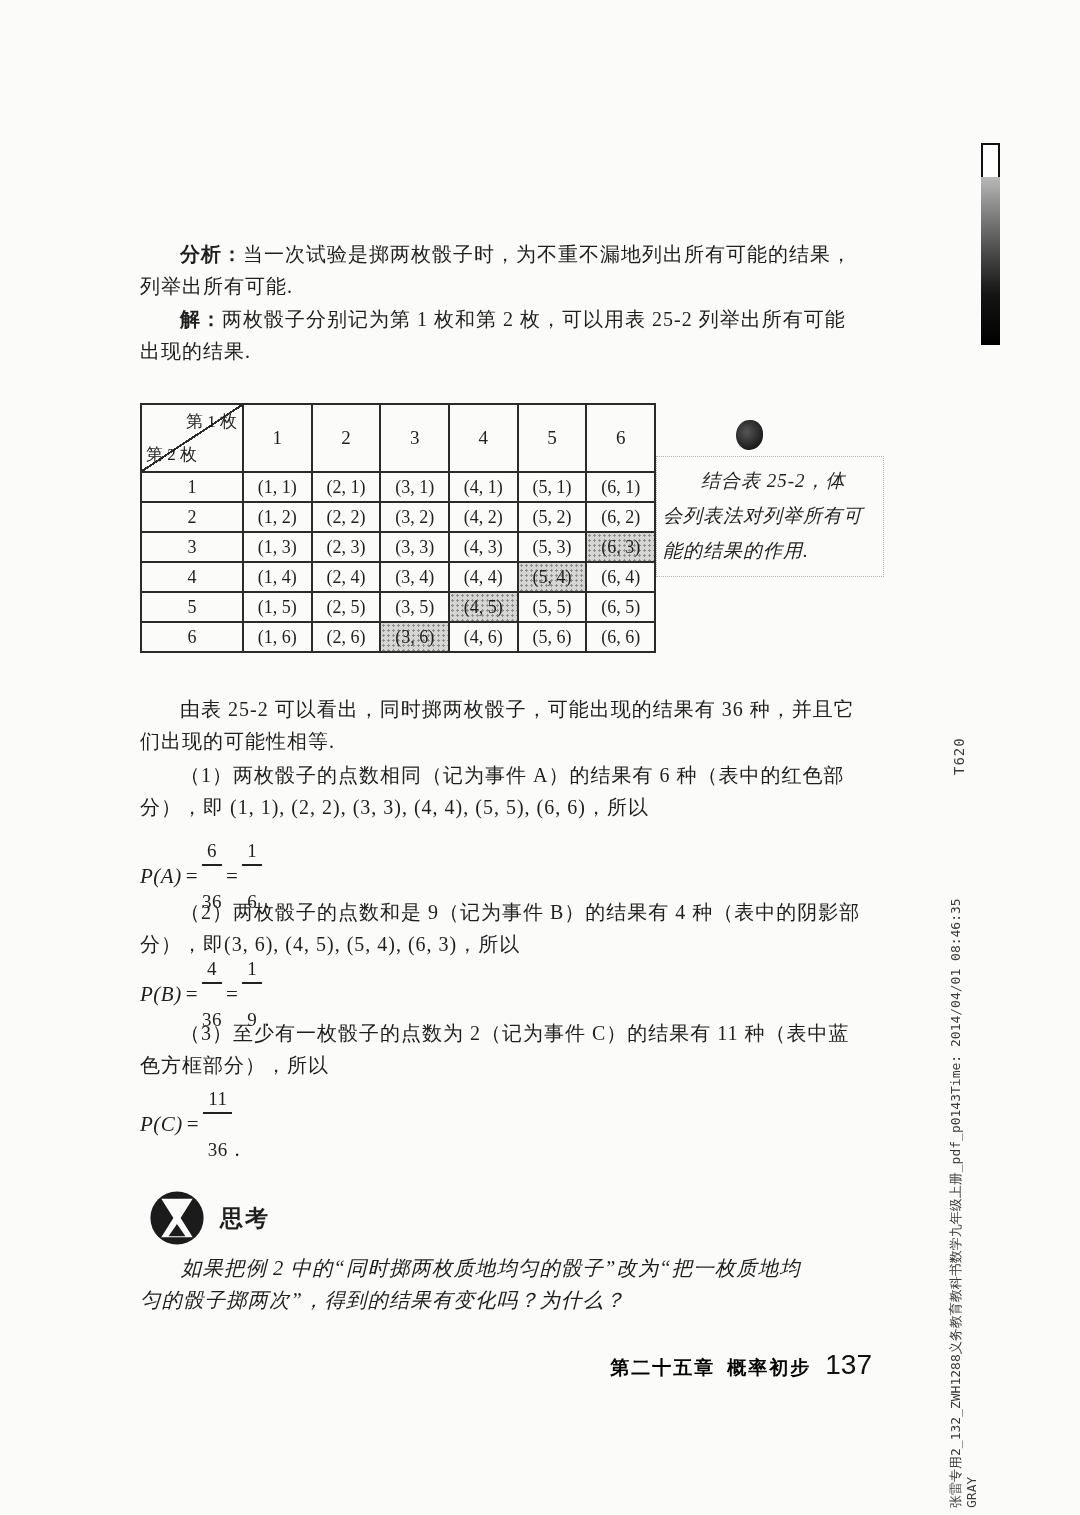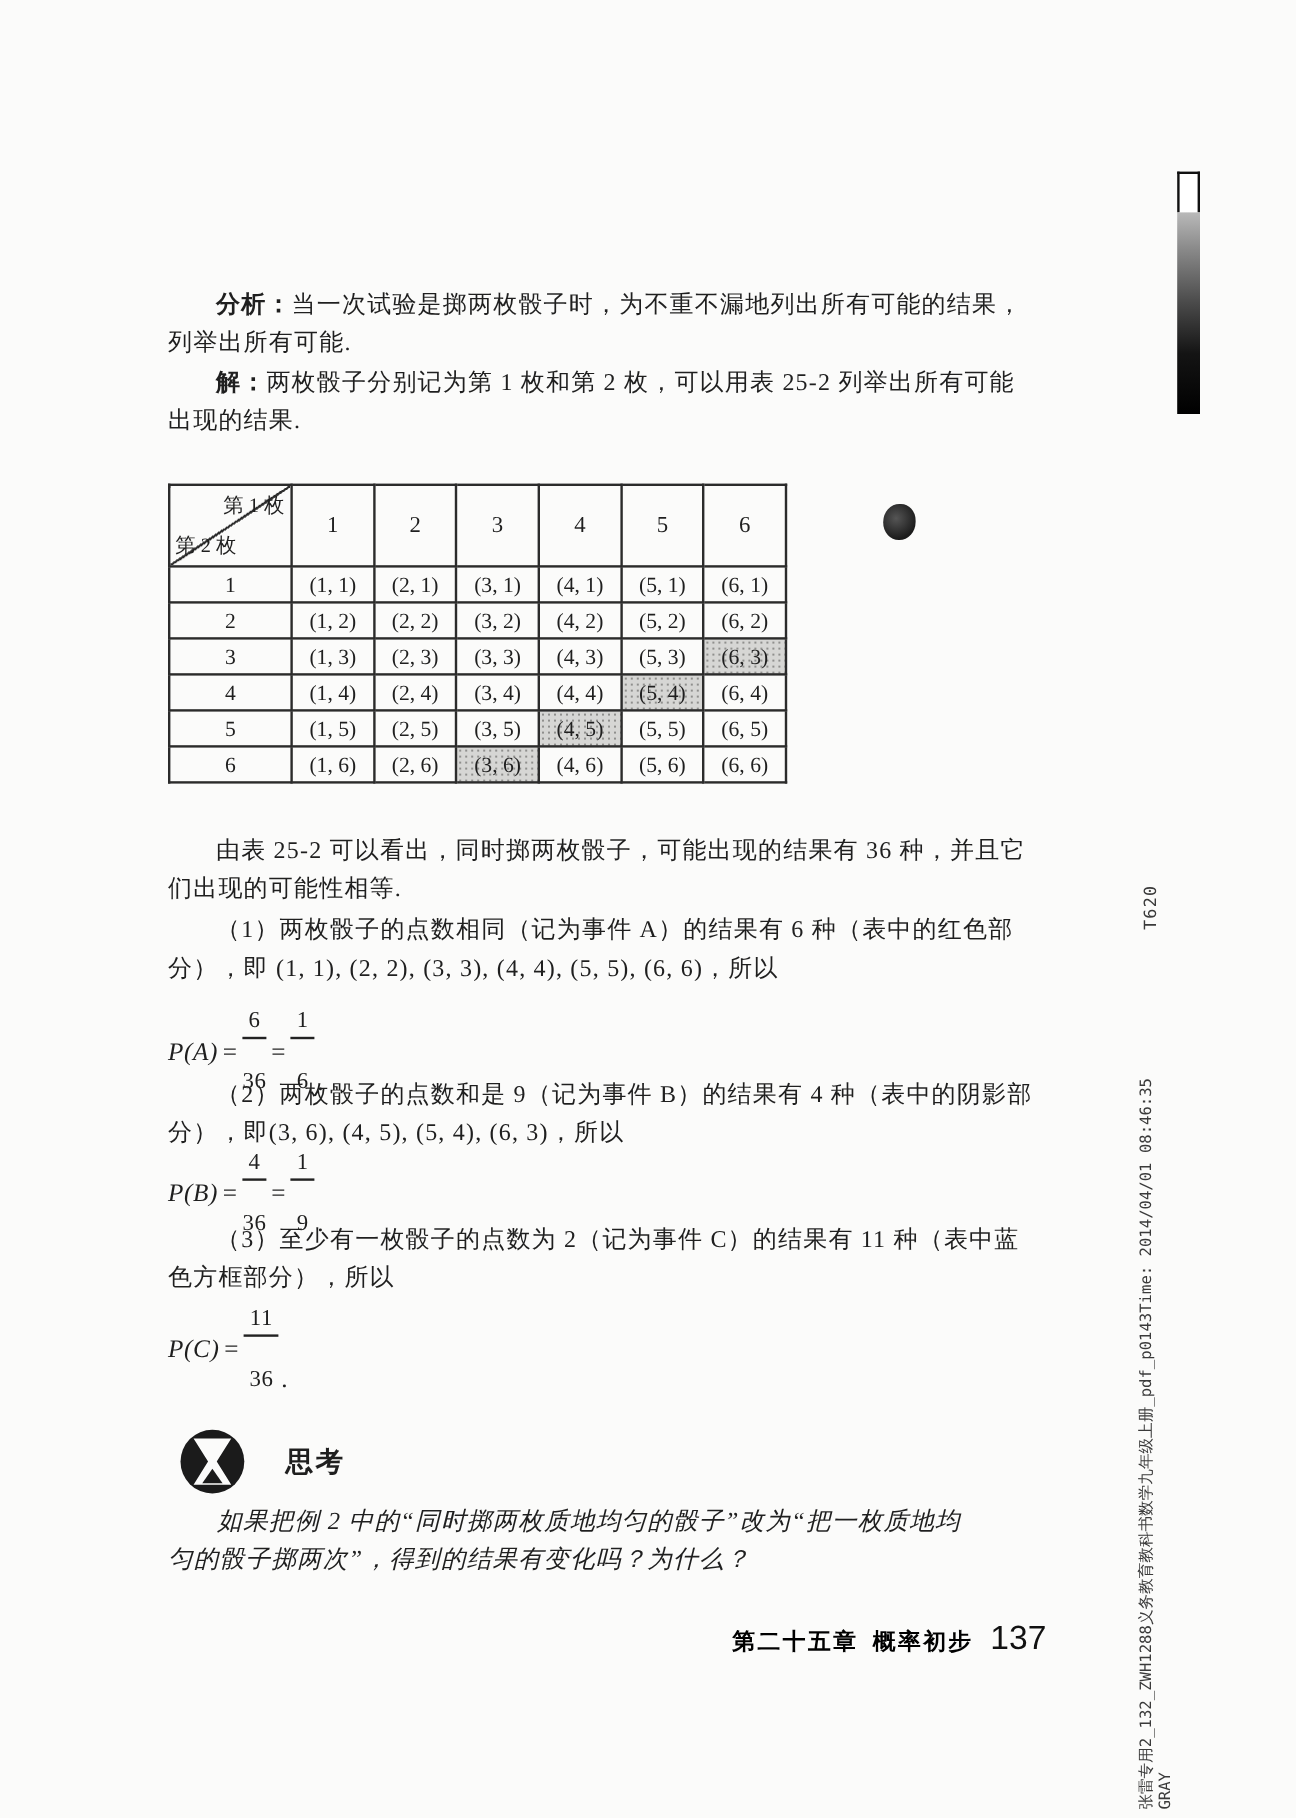--- a/index.html
+++ b/index.html
@@ -93,21 +93,21 @@
   .formula .eq { padding: 0 4px; }
   .frac { display: inline-flex; flex-direction: column; text-align: center; font-size: 19px; line-height: 24px; }
   .frac .num { display: block; padding: 0 5px 1px 5px; border-bottom: 2px solid #222; }
   .frac .den { display: block; padding-top: 1px; margin-top: 23px; }
   .formula .tail { align-self: flex-end; padding-left: 2px; }
 
   
   .think-header { position: absolute; left: 148px; top: 1188px; display: flex; align-items: center; }
   .think-icon { width: 58px; height: 60px; }
   .think-label {
-    margin-left: 32px; font-family: "Liberation Sans", "DejaVu Sans", sans-serif;
+    margin-left: 14px; font-family: "Liberation Sans", "DejaVu Sans", sans-serif;
     font-weight: bold; font-size: 23px; letter-spacing: 2px;
   }
   .think-text { font-style: italic; font-size: 20.5px; }
 
   
   .footer {
     position: absolute; left: 140px; top: 1349px; width: 732px;
     display: flex; justify-content: flex-end; align-items: baseline;
     font-family: "Liberation Sans", "DejaVu Sans", sans-serif;
   }
@@ -204,20 +204,23 @@
           <td>(2, 6)</td>
           <td class="shaded">(3, 6)</td>
           <td>(4, 6)</td>
           <td>(5, 6)</td>
           <td>(6, 6)</td>
         </tr>
       </tbody>
   </table>
 
   <div class="side-note-dot"></div>
+  <div class="side-note"><span>结合表 25-2，体
+会列表法对列举所有可
+能的结果的作用.</span></div>
 
   <p class="para" style="top:693px"><span>由表 25-2 可以看出，同时掷两枚骰子，可能出现的结果有 36 种，并且它
 们出现的可能性相等.</span></p>
 
   <p class="para" style="top:759px"><span>（1）两枚骰子的点数相同（记为事件 A）的结果有 6 种（表中的红色部
 分），即 (1, 1), (2, 2), (3, 3), (4, 4), (5, 5), (6, 6)，所以</span></p>
 
   <div class="formula" style="top:839px">
     <span class="mvar">P(A)</span>
       <span class="eq">=</span>

